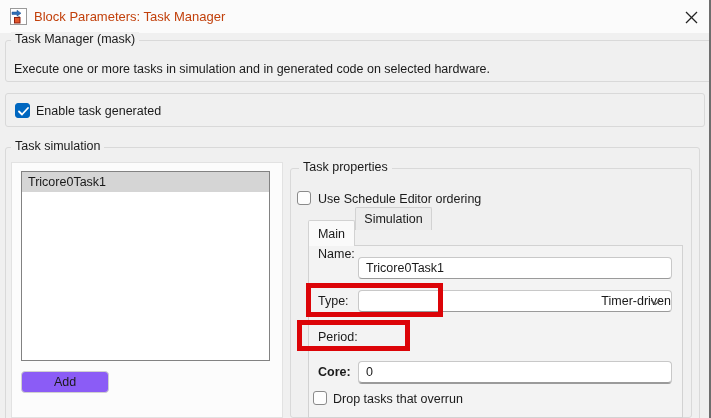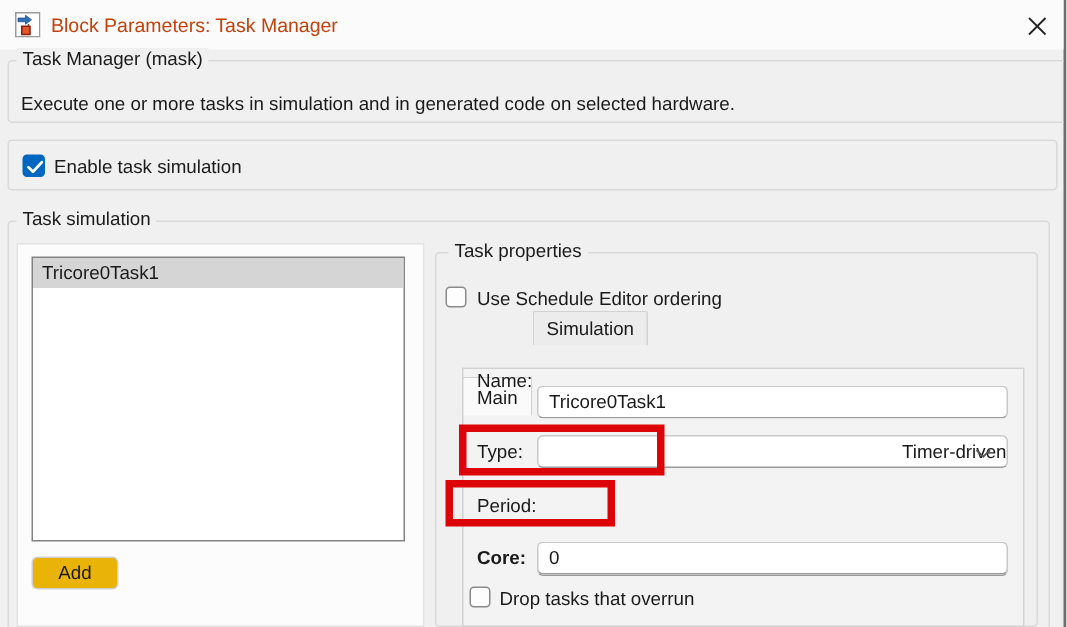--- a/index.html
+++ b/index.html
@@ -23,24 +23,24 @@
   .cb { position:absolute; width:15px; height:15px; border-radius:3px; }
   .cb.unchecked { background:#fdfdfd; border:1px solid #8a8a8a; width:14px; height:14px; }
   .cb.checked { background:#0067c0; border:1px solid #0067c0; }
   .cb.checked svg { position:absolute; left:2px; top:3px; }
   .cb-label { position:absolute; white-space:nowrap; }
   
   .white-panel { position:absolute; left:11px; top:162px; width:272px; height:256px; background:#fcfcfc; border:1px solid #e2e2e2; }
   .listbox { position:absolute; left:21px; top:171px; width:249px; height:190px; background:#ffffff; border:1px solid #828282; }
   .list-item { height:20px; line-height:20px; padding-left:6px; }
   .list-item.selected { background:#d5d5d5; }
-  .add-btn { position:absolute; left:21px; top:371px; width:58px; height:22px; background:#eab308; border:1px solid #d0d0d0; border-radius:4px; text-align:center; line-height:20px; }
+  .add-btn { position:absolute; left:21px; top:371px; width:88px; height:22px; background:#8b5cf6; border:1px solid #d0d0d0; border-radius:4px; text-align:center; line-height:20px; }
   
   .tab { position:absolute; text-align:center; border:1px solid #d2d2d2; border-bottom:none; border-radius:2px 2px 0 0; }
-  .tab.active { left:308px; top:220px; width:47px; height:26px; background:#fafafa; line-height:26px; z-index:3;margin-top:31px; }
+  .tab.active { left:308px; top:220px; width:47px; height:26px; background:#fafafa; line-height:26px; z-index:3; }
   .tab.inactive { left:355px; top:207px; width:77px; height:23px; background:#ececec; line-height:22px; z-index:1; }
   .tab-panel { position:absolute; left:308px; top:245px; width:375px; height:173px; background:#f3f3f3; border:1px solid #d2d2d2; z-index:2; }
   
   .fld-label { position:absolute; height:22px; line-height:22px; white-space:nowrap; z-index:4; }
   .input { position:absolute; left:358px; width:314px; height:22px; background:#ffffff; border:1px solid #c8c8c8; border-bottom-color:#9a9a9a; border-radius:4px; line-height:20px; padding-left:7px; z-index:4; }
   .chevron { position:absolute; right:10px; top:8px; }
   
   .redbox { position:absolute; border:5px solid #dc0408; z-index:6; background:transparent; }
 </style>
 </head>
@@ -68,21 +68,21 @@
     <span class="legend">Task Manager (mask)</span>
     <div style="position:absolute; left:8px; top:21px;">Execute one or more tasks in simulation and in generated code on selected hardware.</div>
   </div>
 
   <div class="group" style="left:5px; top:93px; width:700px; height:34px;">
     <div class="cb checked" style="left:9px; top:9px;">
       <svg width="11" height="9" viewBox="0 0 11 9">
         <polyline points="1,4.5 4,7.5 10,1" fill="none" stroke="#ffffff" stroke-width="1.8" stroke-linecap="round" stroke-linejoin="round"></polyline>
       </svg>
     </div>
-    <div class="cb-label" style="left:30px; top:10px;">Enable task simulation</div>
+    <div class="cb-label" style="left:30px; top:10px;">Enable task generated</div>
   </div>
 
   <div class="group" style="left:5px; top:147px; width:695px; height:280px;">
     <span class="legend">Task simulation</span>
   </div>
 
   <div class="white-panel"></div>
 
   <div class="listbox">
     <div class="list-item selected">Tricore0Task1</div>

